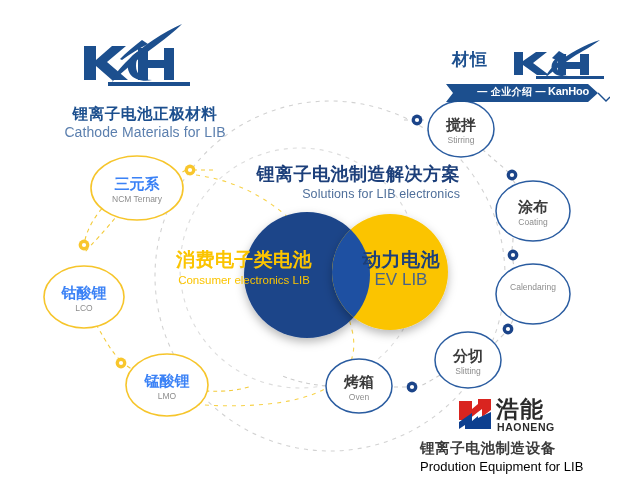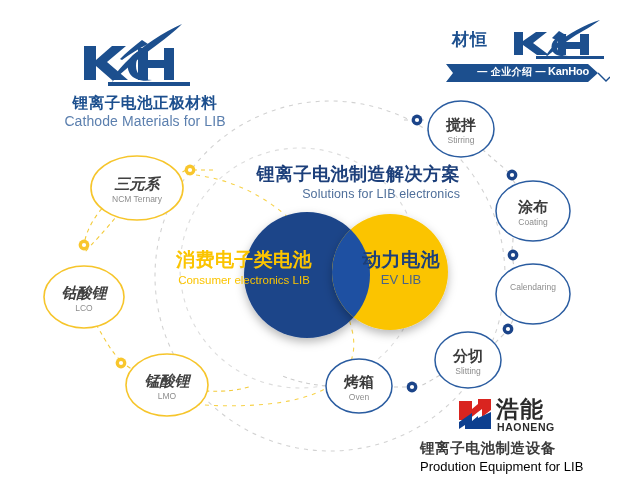--- a/index.html
+++ b/index.html
@@ -11,32 +11,32 @@
     position:relative;
   }
   #stage{position:absolute;left:0;top:0;width:619px;height:489px;overflow:hidden;}
 
   
   .layer{position:absolute;left:0;top:0;width:619px;height:489px;}
   svg.layer{pointer-events:none;}
 
   
   #kh-logo{position:absolute;left:78px;top:22px;width:120px;height:68px;}
-  #kh-head{position:absolute;left:30px;top:93px;width:230px;text-align:center;}
+  #kh-head{position:absolute;left:30px;top:104px;width:230px;text-align:center;}
   #kh-head .cn{
     font-size:15.5px;font-weight:bold;color:#1c4f8e;letter-spacing:.6px;
     line-height:19px;white-space:nowrap;
   }
   #kh-head .en{
     font-size:14px;color:#5b7fae;line-height:18px;white-space:nowrap;
     letter-spacing:.1px;
   }
 
   
-  #kanhoo{position:absolute;left:452px;top:20px;width:158px;height:64px;text-decoration:underline;}
+  #kanhoo{position:absolute;left:452px;top:40px;width:158px;height:64px;text-decoration:underline;}
   #kanhoo .kh2{position:absolute;left:60px;top:0px;width:96px;height:40px;}
   #kanhoo .cnmark{
     position:absolute;left:0px;top:8px;
     font-size:17px;font-weight:bold;color:#1c4f8e;
     font-family:"DejaVu Sans",sans-serif;letter-spacing:1px;
   }
   #kanhoo .ribbon{position:absolute;left:-6px;top:40px;width:164px;height:24px;}
   #kanhoo .ribbon-cn{
     position:absolute;left:8px;top:45px;width:86px;text-align:right;
     font-size:10px;color:#ffffff;font-weight:bold;letter-spacing:.4px;
@@ -68,28 +68,28 @@
   }
   #venn-left-label .en{
     font-size:11.5px;color:#fbc400;line-height:16px;white-space:nowrap;
   }
   #venn-right-label{left:336px;top:248px;width:130px;}
   #venn-right-label .cn{
     font-size:19px;font-weight:bold;color:#1c3f7a;line-height:24px;
     white-space:nowrap;letter-spacing:.4px;
   }
   #venn-right-label .en{
-    font-size:13px;color:#4a6486;line-height:16px;white-space:nowrap;
+    font-size:17px;color:#4a6486;line-height:16px;white-space:nowrap;
   }
 
   
   .node-label{position:absolute;text-align:center;}
   .node-label .cn{font-size:15px;font-weight:bold;line-height:18px;white-space:nowrap;}
   .node-label .en{font-size:8.5px;line-height:12px;white-space:nowrap;}
-  .node-yellow .cn{color:#404040;font-style:italic;}
+  .node-yellow .cn{color:#3b82f6;}
   .node-yellow .en{color:#8d8d8d;}
   .node-blue .cn{color:#3a3a3a;}
   .node-blue .en{color:#8d8d8d;}
 
   
   #haoneng{position:absolute;left:430px;top:396px;width:180px;}
   #haoneng .mark{position:absolute;left:28px;top:2px;width:34px;height:34px;}
   #haoneng .hn-cn{
     position:absolute;left:66px;top:0px;
     font-size:23px;font-weight:bold;color:#2a2a2a;letter-spacing:1px;

